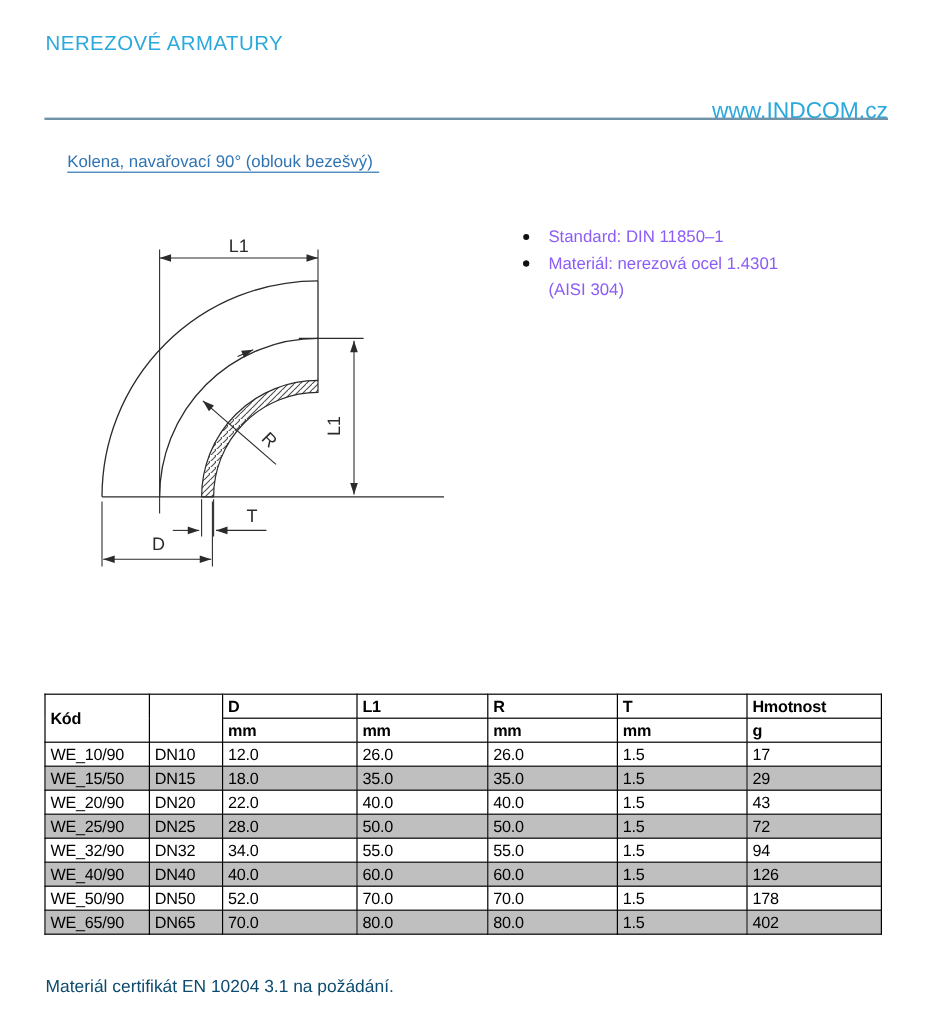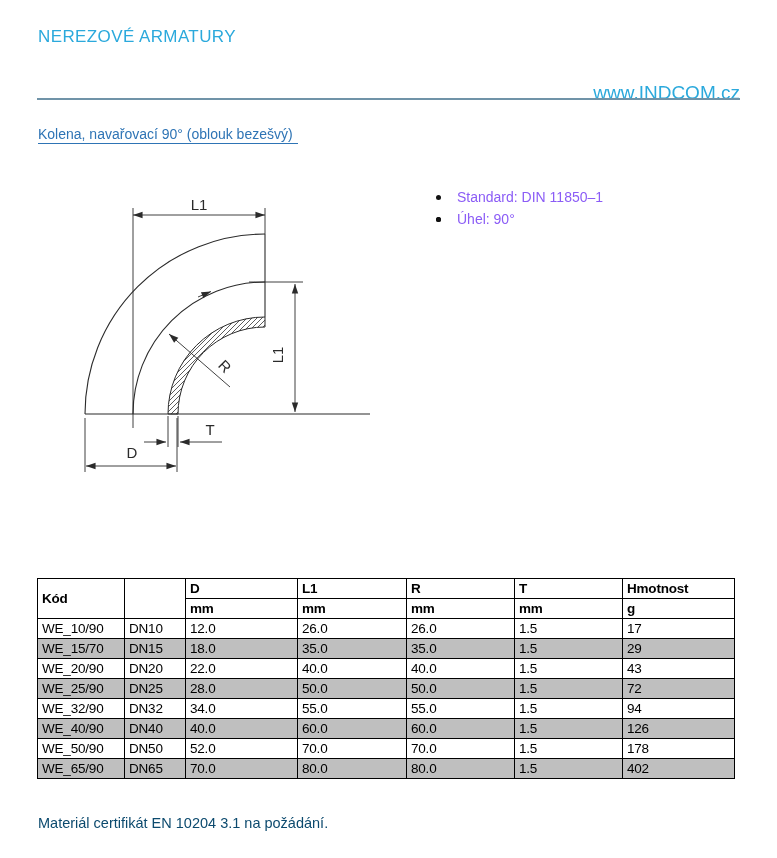--- a/index.html
+++ b/index.html
@@ -15,21 +15,21 @@
   }
   .website {
     position:absolute; right:37px; top:59px;
     font-size:19px; color:#2BA9DC; font-weight:400;margin-top:23px;
   }
   .header-rule {
     position:absolute; left:37px; top:98px; width:703px; height:2px;
     background:#7093A8;
   }
   .section-link {
-    position:absolute; left:38px; top:126px;
+    position:absolute; left:56px; top:126px;
     font-size:14px; color:#2E74B5; font-weight:400;
     border-bottom:1px solid #2E74B5; padding-right:5px; padding-bottom:1px;
     cursor:pointer; text-decoration:none; display:inline-block;
   }
   .specs {
     position:absolute; left:430px; top:186px; width:300px;
     font-size:14px; line-height:22px; color:#8b5cf6;
   }
   .specs ul { list-style:none; }
   .specs li { position:relative; padding-left:27px; }
@@ -71,21 +71,22 @@
     <ul>
       <li>
         <span class="bullet"></span>
         <span>Standard: DIN 11850–1</span>
       </li>
       <li>
         <span class="bullet"></span>
       </li>
       <li>
         <span class="bullet"></span>
-        <span>Úhel: 90°</span>
+        <span>Materiál: nerezová ocel 1.4301</span><br>
+        <span>(AISI 304)</span>
       </li>
     </ul>
   </div>
 
   <div class="drawing-wrap">
     <svg width="340" height="305" viewBox="0 0 340 305">
       <defs>
         <pattern id="hatch" patternUnits="userSpaceOnUse" width="5" height="5">
           <path d="M-1,6 L6,-1" stroke="#4a4a4a" stroke-width="0.9"></path>
           <path d="M4,6 L6,4" stroke="#4a4a4a" stroke-width="0.9"></path>
@@ -166,21 +167,21 @@
       <tr>
         <td>WE_10/90</td>
         <td>DN10</td>
         <td>12.0</td>
         <td>26.0</td>
         <td>26.0</td>
         <td>1.5</td>
         <td>17</td>
       </tr>
       <tr class="alt">
-        <td>WE_15/70</td>
+        <td>WE_15/50</td>
         <td>DN15</td>
         <td>18.0</td>
         <td>35.0</td>
         <td>35.0</td>
         <td>1.5</td>
         <td>29</td>
       </tr>
       <tr>
         <td>WE_20/90</td>
         <td>DN20</td>

